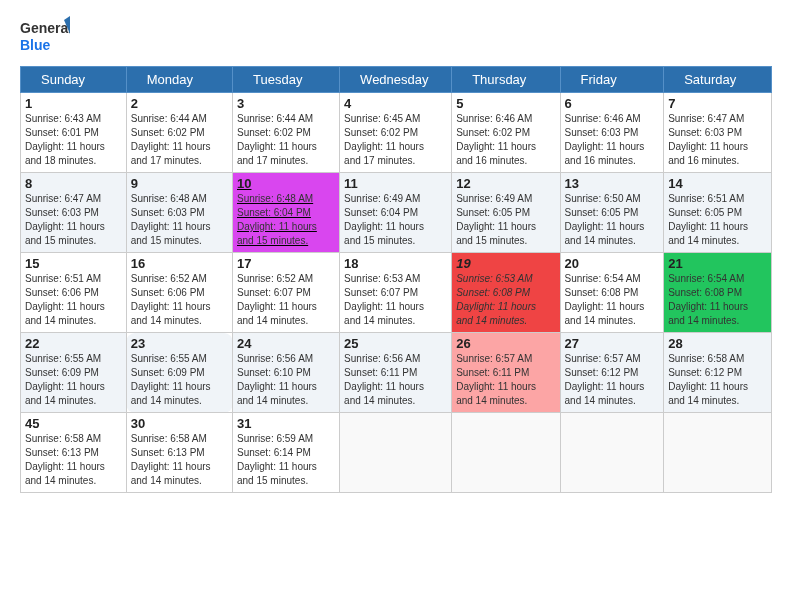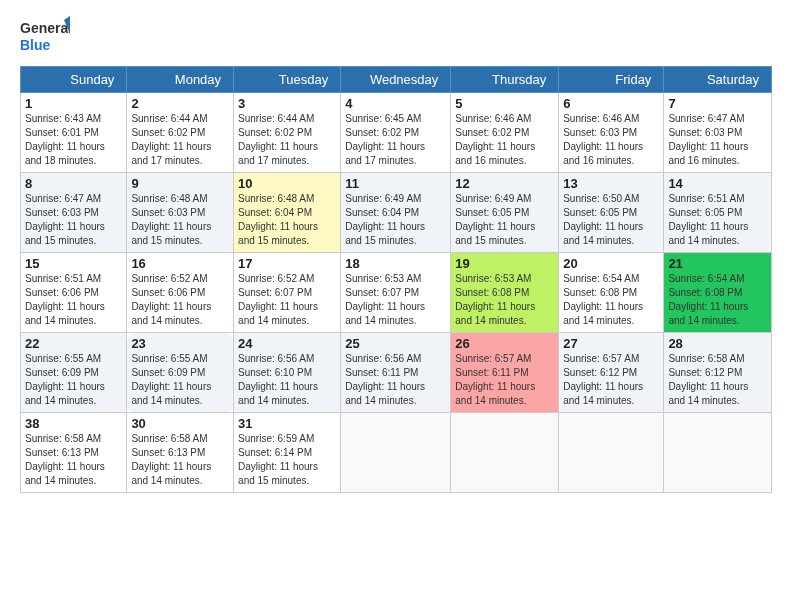--- a/index.html
+++ b/index.html
@@ -39,22 +39,22 @@
       color: #444;
     }
     .calendar {
       width: 100%;
       border-collapse: collapse;
       font-size: 10.5px;
     }
     .calendar th {
       background: #2c6fad;
       color: #fff;
-      padding: 5px 12px;
-      text-align: right;
+      padding: 5px 20px;
+      text-align: left;
       font-size: 13px;
       font-weight: normal;
       border: 1px solid #5590c8;
     }
     .calendar td {
       border: 1px solid #ccc;
       vertical-align: top;
       padding: 3px 4px;
       width: 113px;
       height: 80px;
@@ -143,21 +143,21 @@
         </tr>
         <tr>
           <td style="background: rgb(240, 244, 248);">
             <span class="day-num">8</span>
             <div class="day-info">Sunrise: 6:47 AM<br>Sunset: 6:03 PM<br>Daylight: 11 hours<br>and 15 minutes.</div>
           </td>
           <td style="background: rgb(240, 244, 248);">
             <span class="day-num">9</span>
             <div class="day-info">Sunrise: 6:48 AM<br>Sunset: 6:03 PM<br>Daylight: 11 hours<br>and 15 minutes.</div>
           </td>
-          <td style="background: #fef9c3;">
+          <td style="background: #d946ef; text-decoration: underline;">
             <span class="day-num">10</span>
             <div class="day-info">Sunrise: 6:48 AM<br>Sunset: 6:04 PM<br>Daylight: 11 hours<br>and 15 minutes.</div>
           </td>
           <td style="background: rgb(240, 244, 248);">
             <span class="day-num">11</span>
             <div class="day-info">Sunrise: 6:49 AM<br>Sunset: 6:04 PM<br>Daylight: 11 hours<br>and 15 minutes.</div>
           </td>
           <td style="background: rgb(240, 244, 248); margin-left: 35px;">
             <span class="day-num">12</span>
             <div class="day-info">Sunrise: 6:49 AM<br>Sunset: 6:05 PM<br>Daylight: 11 hours<br>and 15 minutes.</div>
@@ -181,21 +181,21 @@
             <div class="day-info">Sunrise: 6:52 AM<br>Sunset: 6:06 PM<br>Daylight: 11 hours<br>and 14 minutes.</div>
           </td>
           <td style="background: rgb(255, 255, 255);">
             <span class="day-num">17</span>
             <div class="day-info">Sunrise: 6:52 AM<br>Sunset: 6:07 PM<br>Daylight: 11 hours<br>and 14 minutes.</div>
           </td>
           <td style="background: rgb(255, 255, 255);">
             <span class="day-num">18</span>
             <div class="day-info">Sunrise: 6:53 AM<br>Sunset: 6:07 PM<br>Daylight: 11 hours<br>and 14 minutes.</div>
           </td>
-          <td style="background: #bef264;">
+          <td style="background: #ef4444; font-style: italic;">
             <span class="day-num">19</span>
             <div class="day-info">Sunrise: 6:53 AM<br>Sunset: 6:08 PM<br>Daylight: 11 hours<br>and 14 minutes.</div>
           </td>
           <td style="background: rgb(255, 255, 255); margin-top: 17px;">
             <span class="day-num">20</span>
             <div class="day-info">Sunrise: 6:54 AM<br>Sunset: 6:08 PM<br>Daylight: 11 hours<br>and 14 minutes.</div>
           </td>
           <td style="background: #22c55e;">
             <span class="day-num">21</span>
             <div class="day-info">Sunrise: 6:54 AM<br>Sunset: 6:08 PM<br>Daylight: 11 hours<br>and 14 minutes.</div>
@@ -226,21 +226,21 @@
             <span class="day-num">27</span>
             <div class="day-info">Sunrise: 6:57 AM<br>Sunset: 6:12 PM<br>Daylight: 11 hours<br>and 14 minutes.</div>
           </td>
           <td style="background: rgb(240, 244, 248); margin-left: 32px;">
             <span class="day-num">28</span>
             <div class="day-info">Sunrise: 6:58 AM<br>Sunset: 6:12 PM<br>Daylight: 11 hours<br>and 14 minutes.</div>
           </td>
         </tr>
         <tr>
           <td style="background: rgb(255, 255, 255);">
-            <span class="day-num">38</span>
+            <span class="day-num">45</span>
             <div class="day-info">Sunrise: 6:58 AM<br>Sunset: 6:13 PM<br>Daylight: 11 hours<br>and 14 minutes.</div>
           </td>
           <td style="background: rgb(255, 255, 255);">
             <span class="day-num">30</span>
             <div class="day-info">Sunrise: 6:58 AM<br>Sunset: 6:13 PM<br>Daylight: 11 hours<br>and 14 minutes.</div>
           </td>
           <td style="background: rgb(255, 255, 255); margin-top: 23px;">
             <span class="day-num">31</span>
             <div class="day-info">Sunrise: 6:59 AM<br>Sunset: 6:14 PM<br>Daylight: 11 hours<br>and 15 minutes.</div>
           </td>

